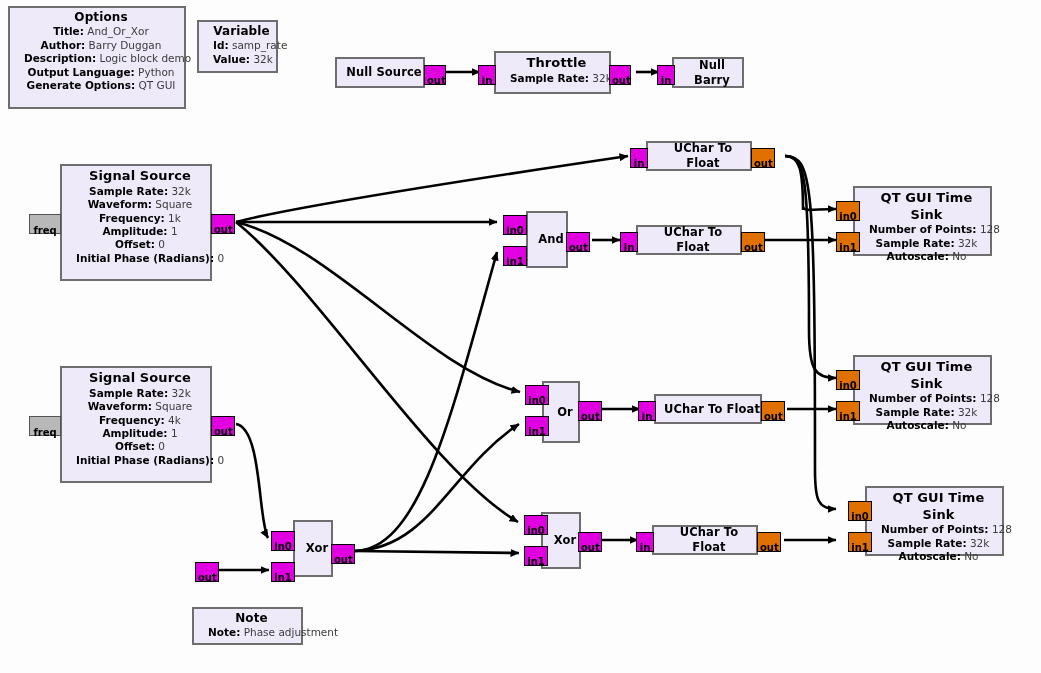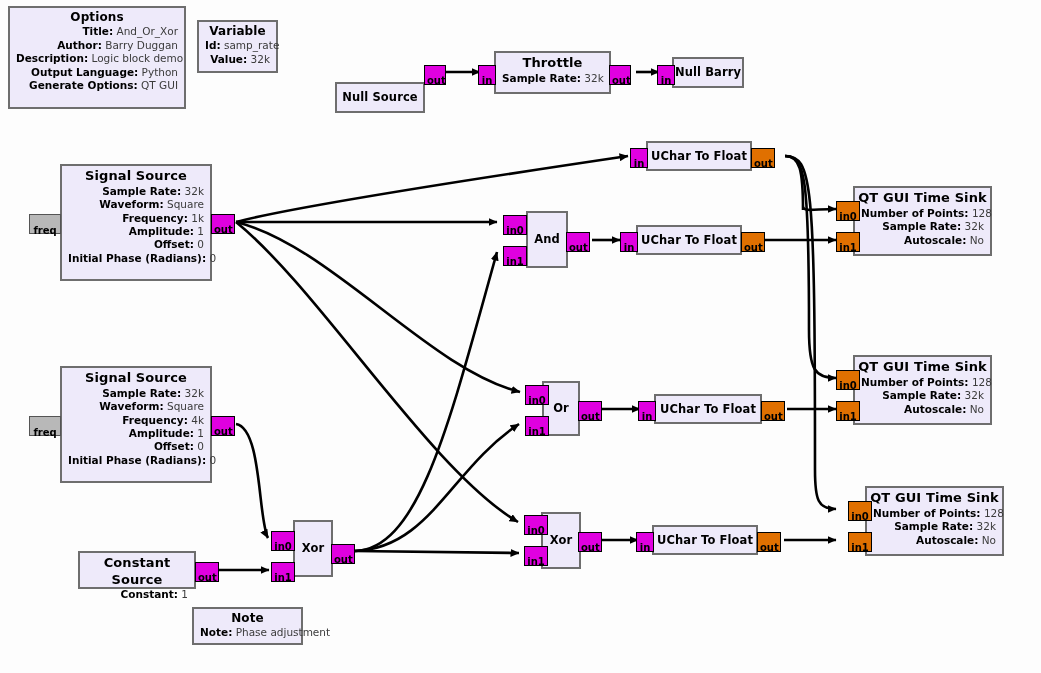--- a/index.html
+++ b/index.html
@@ -13,26 +13,27 @@
 
   
   .blk{
     position:absolute;
     background:#eeeafa;
     border:2px solid #6e6e6e;
     box-sizing:border-box;
     color:#000;
     text-align:center;
     line-height:1.28;
+    padding-left:8px;
   }
   .blk .ttl{
     font-weight:bold;font-size:13px;color:#000;
     padding-top:2px;letter-spacing:.1px;
   }
-  .blk .rows{padding:0 6px 2px 6px;text-align:right;}
+  .blk .rows{padding:0 6px 2px 6px;text-align:center;}
   .prm{font-size:10.5px;white-space:nowrap;color:#3b3b3b;}
   .prm b{color:#000;font-weight:bold;}
 
   
   .blk.one{display:flex;align-items:center;justify-content:center;}
   .blk.one .ttl{padding:0;font-size:11.5px;}
 
   
   .port{
     position:absolute;box-sizing:border-box;
@@ -130,21 +131,21 @@
         <b>Id:</b>
         <span>samp_rate</span>
       </div>
       <div class="prm">
         <b>Value:</b>
         <span>32k</span>
       </div>
     </div>
   </div>
 
-  <div class="blk one" style="left:335px;top:57px;width:90px;height:31px;margin-top:25px;">
+  <div class="blk one" style="left:335px;top:57px;width:90px;height:31px;">
     <div class="ttl">Null Source</div>
   </div>
   <div class="port byte" style="left:424px;top:65px;width:22px;">out</div>
 
   <div class="blk" style="left:494px;top:51px;width:117px;height:43px;">
     <div class="ttl">Throttle</div>
     <div class="rows" style="text-align:center;">
       <div class="prm">
         <b>Sample Rate:</b>
         <span>32k</span>
@@ -216,29 +217,20 @@
       </div>
       <div class="prm">
         <b>Initial Phase (Radians):</b>
         <span>0</span>
       </div>
     </div>
   </div>
   <div class="port msg" style="left:29px;top:416px;width:32px;">freq</div>
   <div class="port byte" style="left:211px;top:416px;width:24px;">out</div>
 
-  <div class="blk" style="left:78px;top:551px;width:118px;height:38px;">
-    <div class="ttl">Constant Source</div>
-    <div class="rows">
-      <div class="prm">
-        <b>Constant:</b>
-        <span>1</span>
-      </div>
-    </div>
-  </div>
   <div class="port byte" style="left:195px;top:562px;width:24px;">out</div>
 
   <div class="blk note" style="left:192px;top:607px;width:111px;height:38px;">
     <div class="ttl">Note</div>
     <div class="rows" style="text-align:center;">
       <div class="prm">
         <b>Note:</b>
         <span>Phase adjustment</span>
       </div>
     </div>
@@ -251,21 +243,21 @@
   <div class="port byte" style="left:271px;top:562px;width:24px;">in1</div>
   <div class="port byte" style="left:331px;top:544px;width:24px;">out</div>
 
   <div class="blk one" style="left:526px;top:211px;width:42px;height:57px;">
     <div class="ttl">And</div>
   </div>
   <div class="port byte" style="left:503px;top:215px;width:24px;">in0</div>
   <div class="port byte" style="left:503px;top:246px;width:24px;">in1</div>
   <div class="port byte" style="left:566px;top:232px;width:24px;">out</div>
 
-  <div class="blk one" style="left:542px;top:381px;width:38px;height:55px;">
+  <div class="blk one" style="left:542px;top:381px;width:38px;height:62px;">
     <div class="ttl">Or</div>
   </div>
   <div class="port byte" style="left:525px;top:385px;width:24px;">in0</div>
   <div class="port byte" style="left:525px;top:416px;width:24px;">in1</div>
   <div class="port byte" style="left:578px;top:401px;width:24px;">out</div>
 
   <div class="blk one" style="left:541px;top:512px;width:40px;height:57px;">
     <div class="ttl">Xor</div>
   </div>
   <div class="port byte" style="left:524px;top:515px;width:24px;">in0</div>

